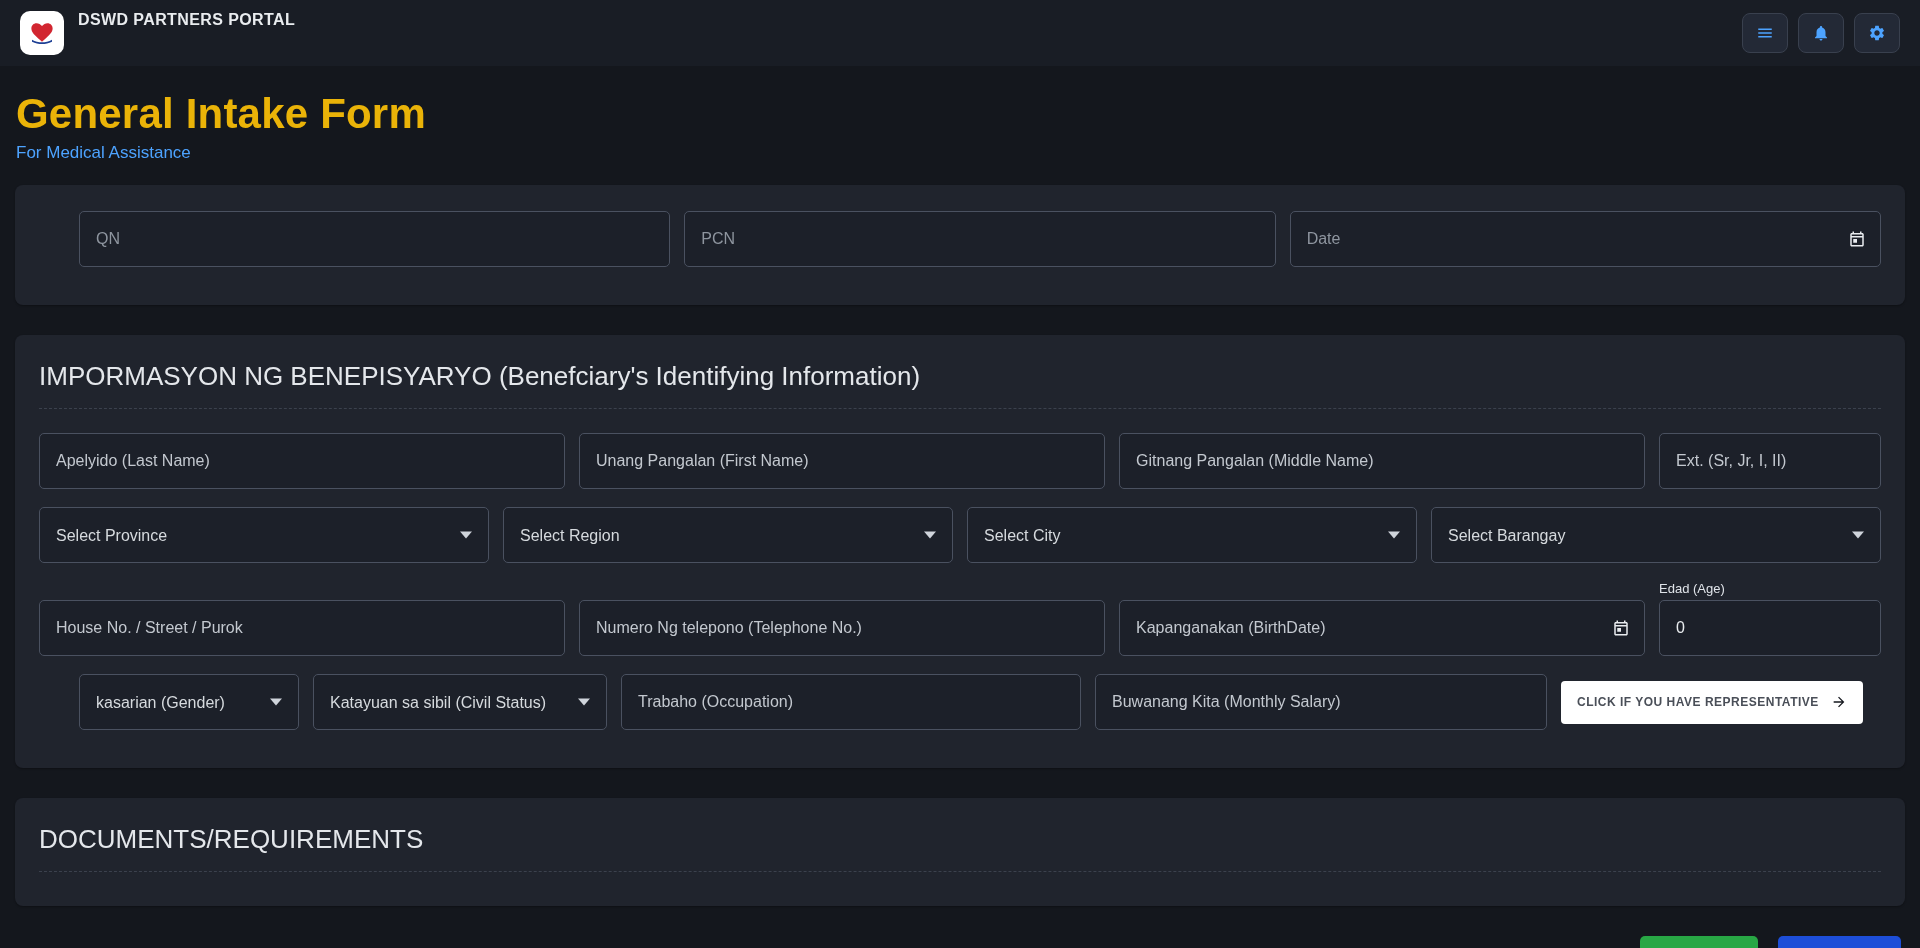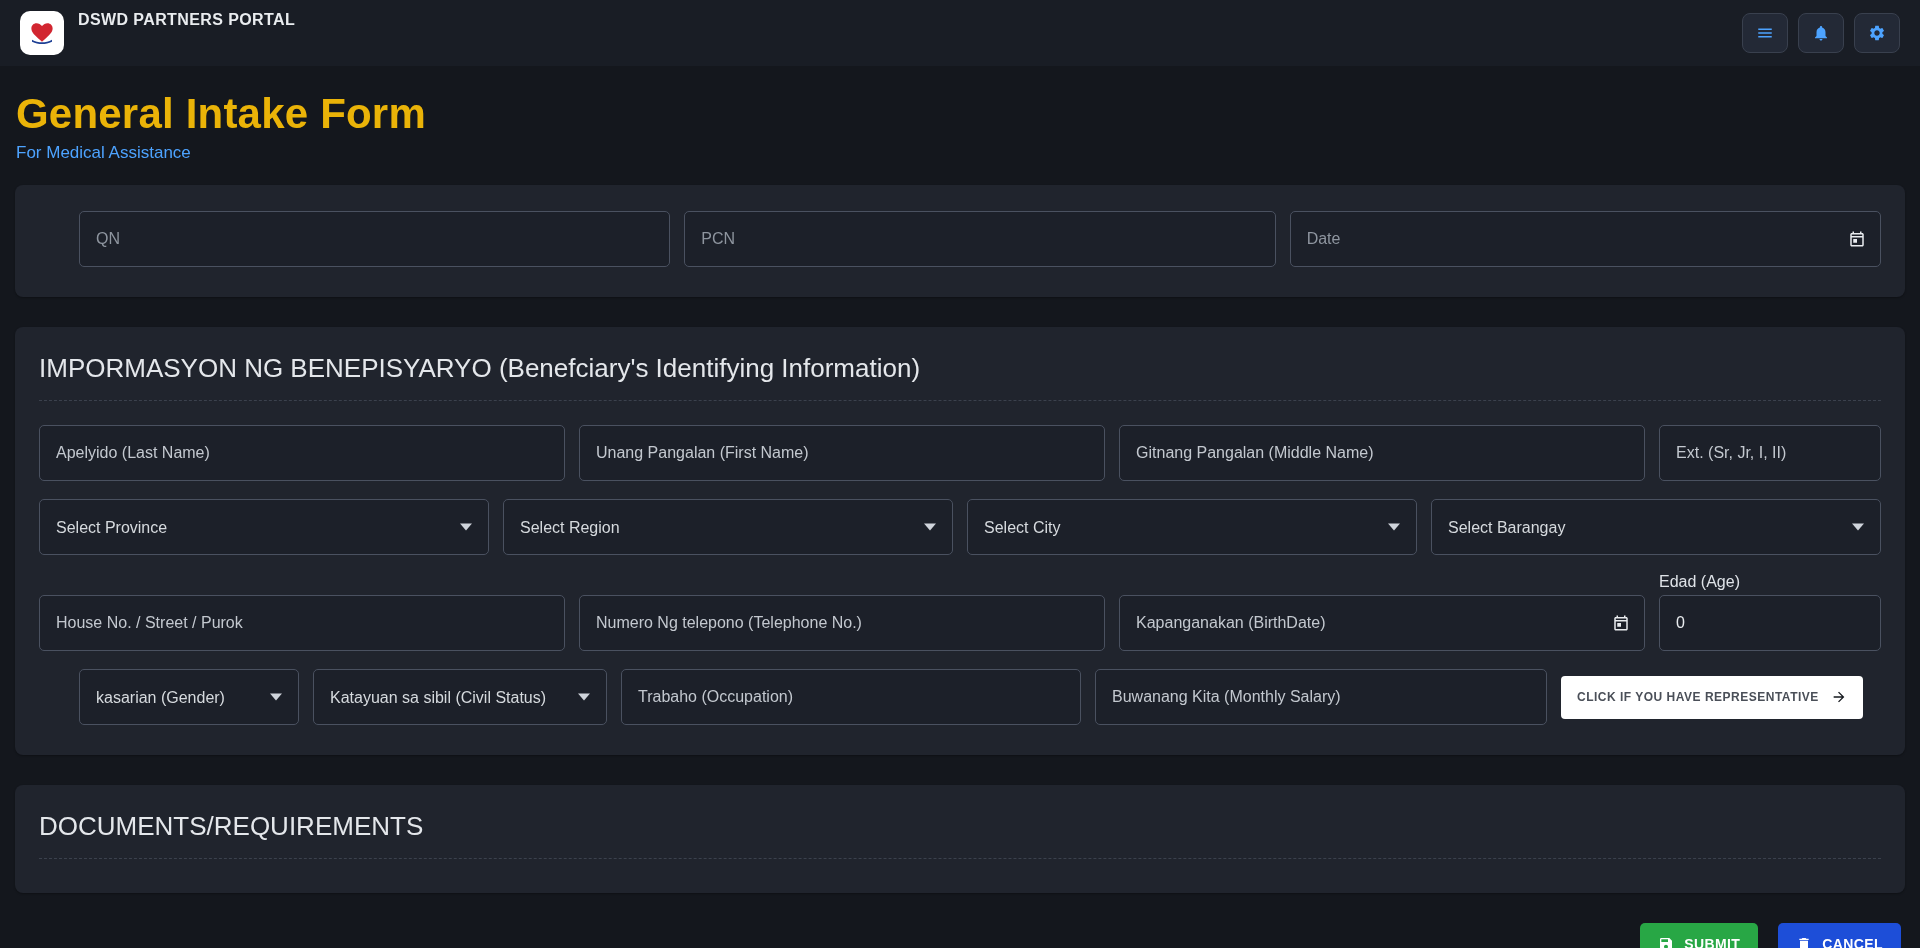--- a/index.html
+++ b/index.html
@@ -65,21 +65,21 @@
     color: #e4e7eb;
     padding-bottom: 16px;
     border-bottom: 1px dashed #3b414d;
     margin-bottom: 24px;
   }
   .card.documents { padding-bottom: 34px; }
   .card.documents .section-heading { margin-bottom: 0; }
 
   
   .row { display: flex; gap: 14px; margin-bottom: 18px; }
-  .row:last-child { margin-bottom: 4px; padding-left: 40px; }
+  .row:last-child { margin-bottom: 12px; padding-left: 40px; }
   .row.align-end { align-items: flex-end; }
   .row.align-center { align-items: center; }
 
   .input {
     height: 56px;
     width: 100%;
     background: #1c2029;
     border: 1px solid #4a5160;
     border-radius: 5px;
     color: #e9ecef;
@@ -116,21 +116,21 @@
   .icon-input .input { padding-right: 48px; }
   .field-icon {
     position: absolute; right: 15px; top: 50%;
     transform: translateY(-50%);
     pointer-events: none;
     display: inline-flex;
   }
   .field-icon svg { fill: #e9ecef; }
 
   .age-field { display: flex; flex-direction: column; justify-content: flex-end; }
-  .age-label { font-size: 16px; color: #dfe3e8; margin-bottom: 4px; }
+  .age-label { font-size: 13px; color: #dfe3e8; margin-bottom: 4px; }
 
   .f-gender     { flex: 0 0 220px; }
   .f-civil      { flex: 0 0 294px; }
   .f-occupation { flex: 0 0 460px; }
   .f-salary     { flex: 0 0 452px; }
 
   .btn-rep {
     margin-left: auto;
     margin-right: 58px;
     display: inline-flex; align-items: center; gap: 12px;

